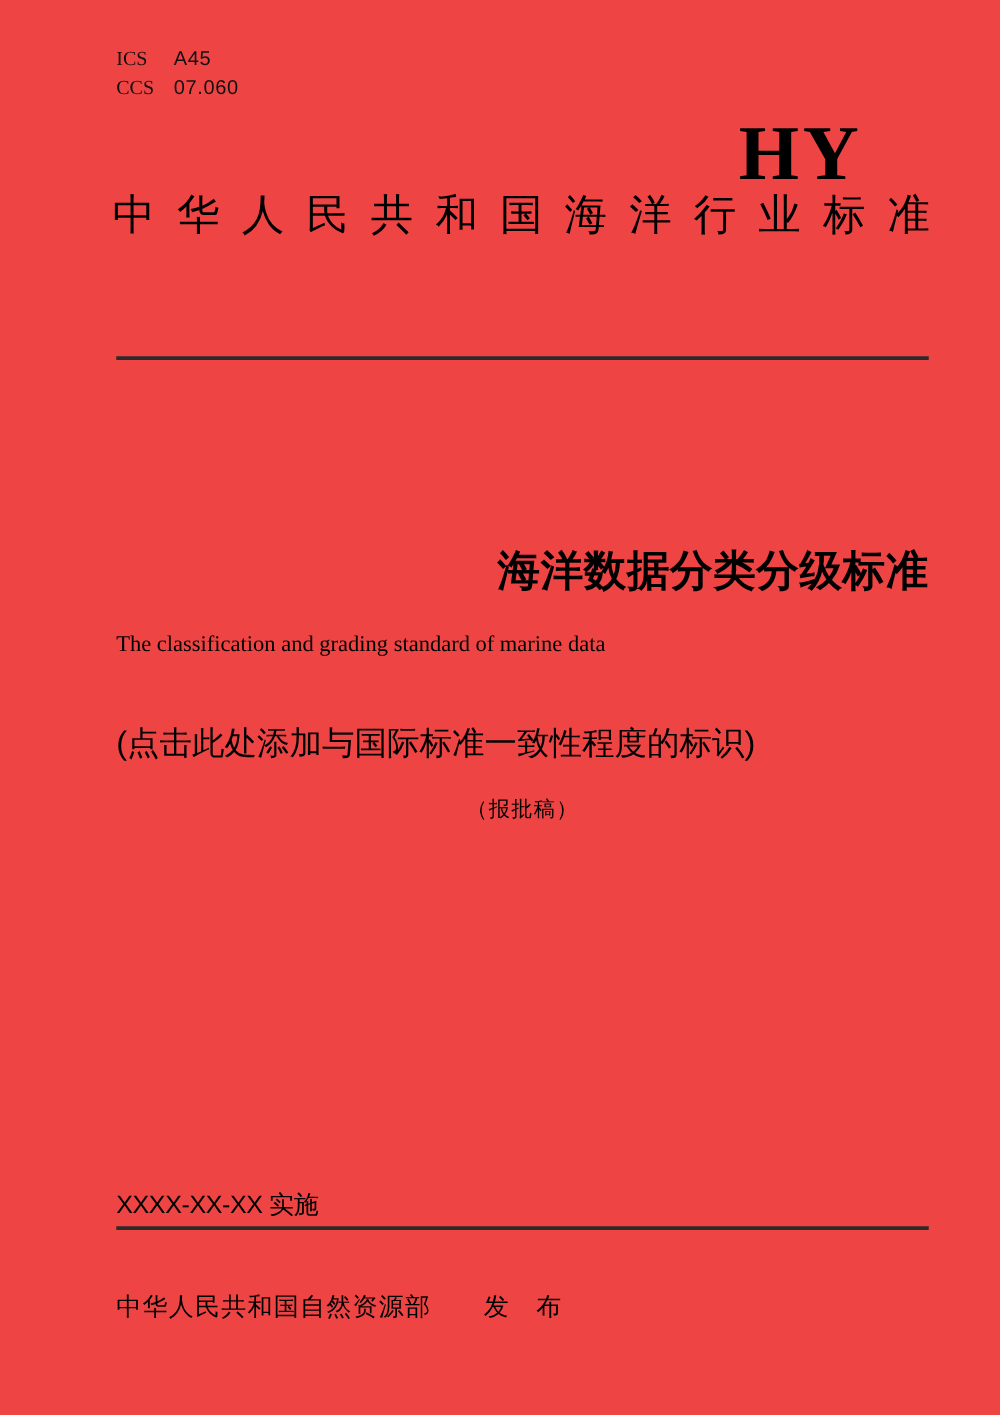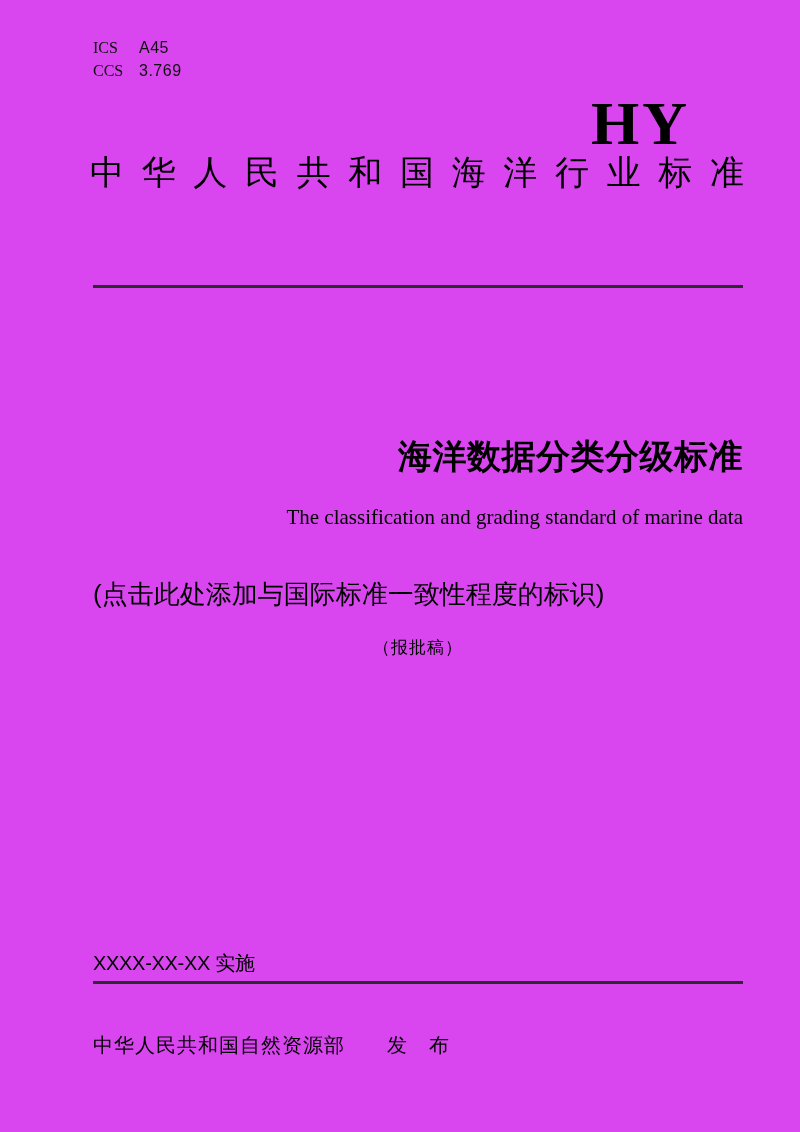--- a/index.html
+++ b/index.html
@@ -4,21 +4,21 @@
 <style>
   html, body {
     margin: 0;
     padding: 0;
     background: #ffffff;
   }
   .page {
     position: relative;
     width: 800px;
     height: 1132px;
-    background: #d946ef;
+    background: #ef4444;
     color: #000000;
     font-family: "Liberation Sans", sans-serif;
     overflow: hidden;
   }
   
   .ics-block {
     position: absolute;
     top: 36px;
     left: 93px;
     font-size: 16px;
@@ -92,23 +92,23 @@
     font-size: 34px;
     font-weight: 700;
     letter-spacing: 0.5px;
     color: #000;
   }
   .doc-title-en {
     position: absolute;
     top: 505px;
     left: 93px;
     width: 650px;
-    text-align: right;
+    text-align: left;
     font-family: "Liberation Serif", serif;
-    font-size: 21px;
+    font-size: 18px;
     color: #000;
   }
   .consistency-placeholder {
     position: absolute;
     top: 577px;
     left: 93px;
     width: 650px;
     font-size: 26px;
     color: #000;
     cursor: pointer;
@@ -153,21 +153,21 @@
 </head>
 <body>
 
 <div class="page">
 
   <div class="ics-block">
     <div class="ics-row">
       <span class="ics-label">ICS</span><span class="ics-value">A45</span>
     </div>
     <div class="ics-row">
-      <span class="ics-label">CCS</span><span class="ics-value">3.769</span>
+      <span class="ics-label">CCS</span><span class="ics-value">07.060</span>
     </div>
   </div>
 
   <div class="hy-logo">HY</div>
 
   <div class="header-title">中华人民共和国海洋行业标准</div>
 
 
   <div class="rule rule-top"></div>
 

